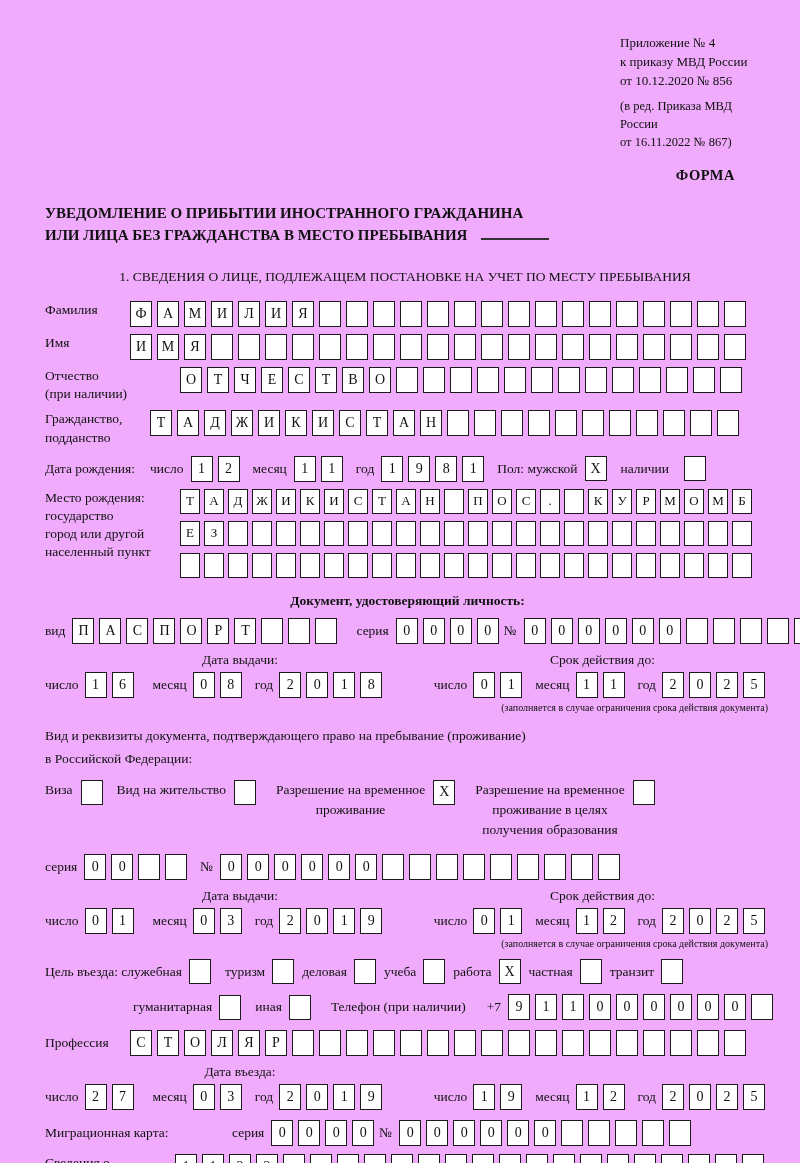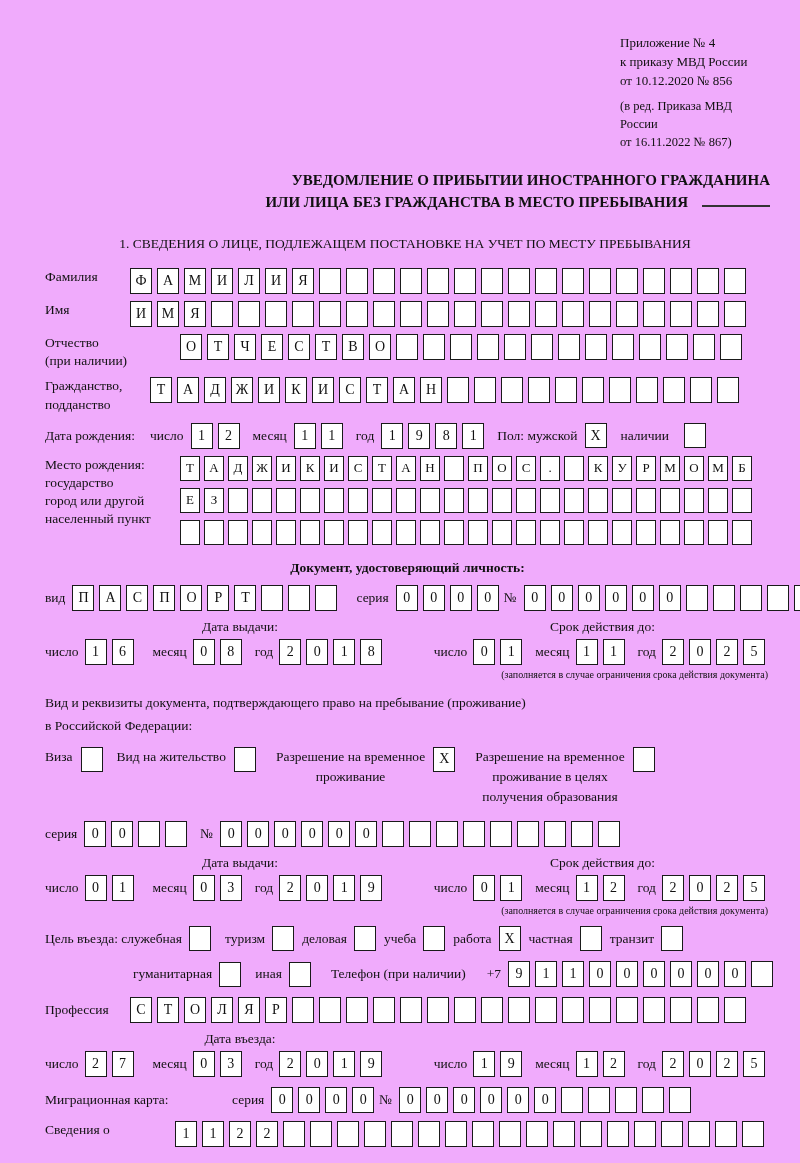--- a/index.html
+++ b/index.html
@@ -6,21 +6,21 @@
   .page {
     position:relative; width:800px; height:1163px; margin:0 auto;
     background:#f0abfc; color:#111;
     font-family:"Liberation Serif","DejaVu Serif",serif;
     font-size:13.5px; box-sizing:border-box;
     padding:34px 30px 20px 45px; overflow:hidden;
   }
   .appendix { margin-left:575px; line-height:1.45; font-size:13px; }
   .appendix .gap { margin-top:6px; font-size:12.5px; }
   .forma { text-align:right; padding-right:35px; font-weight:bold; font-size:14.5px; margin-top:16px; letter-spacing:.5px; }
-  .title { text-align:right; font-weight:bold; font-size:15px; margin-top:18px; line-height:1.5; }
+  .title { text-align:left; font-weight:bold; font-size:15px; margin-top:18px; line-height:1.5; }
   .title-underline { display:inline-block; width:68px; border-bottom:2px solid #333; margin-left:14px; vertical-align:baseline; }
   .sec-heading { font-weight:normal; font-size:13.5px; margin-top:22px; margin-left:-5px;text-align:center; }
 
   .frow { display:flex; align-items:flex-start; margin-top:7px; }
   .flabel { line-height:1.35; flex-shrink:0; }
   .w85 { width:85px; } .w105 { width:105px; } .w135 { width:135px; }
   .cells { display:flex; flex-wrap:nowrap; }
   .cell {
     width:20px; height:24px; border:1.6px solid #1a1a1a; margin-right:5px;
     display:inline-flex; align-items:center; justify-content:center;
@@ -54,20 +54,21 @@
 <div class="page">
 
   <div class="appendix">
     <div>Приложение № 4</div>
     <div>к приказу МВД России</div>
     <div>от 10.12.2020 № 856</div>
     <div class="gap">(в ред. Приказа МВД России</div>
     <div style="font-size:12.5px">от 16.11.2022 № 867)</div>
   </div>
 
+  <div class="forma">ФОРМА</div>
 
   <div class="title">
     <div>УВЕДОМЛЕНИЕ О ПРИБЫТИИ ИНОСТРАННОГО ГРАЖДАНИНА</div>
     <div>
       <span>ИЛИ ЛИЦА БЕЗ ГРАЖДАНСТВА В МЕСТО ПРЕБЫВАНИЯ</span><span class="title-underline"></span>
     </div>
   </div>
 
   <div class="sec-heading">1. СВЕДЕНИЯ О ЛИЦЕ, ПОДЛЕЖАЩЕМ ПОСТАНОВКЕ НА УЧЕТ ПО МЕСТУ ПРЕБЫВАНИЯ</div>
 

